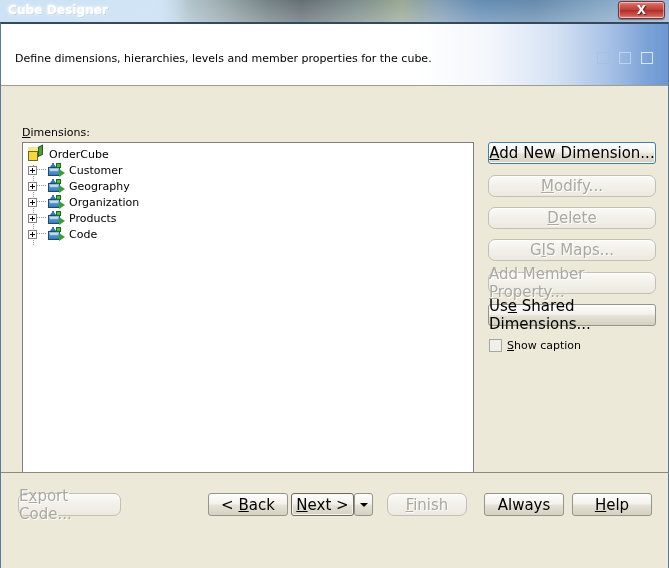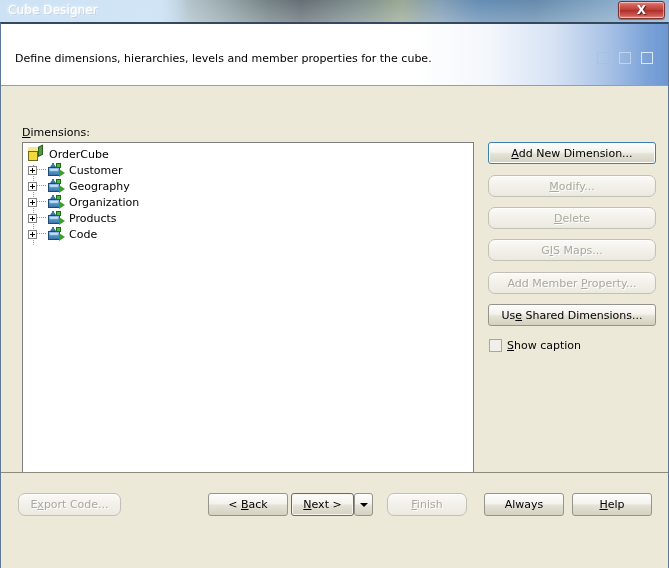--- a/index.html
+++ b/index.html
@@ -51,21 +51,21 @@
         rgba(205,226,245,0.18) 70%,
         rgba(210,230,247,0.35) 84%,
         rgba(215,233,248,0.55) 100%);
     box-sizing: border-box;
   }
   #window-title {
     position: absolute;
     left: 8px; top: 3px;
     font-family: "DejaVu Sans", sans-serif;
     font-size: 12px;
-    font-weight: normal;
+    font-weight: bold;
     color: #ffffff;
     text-shadow: 0 0 3px rgba(255,255,255,0.85), 0 0 5px rgba(255,255,255,0.7), 1px 1px 0 rgba(120,150,180,0.35);
     letter-spacing: 0.1px;
     white-space: nowrap;
   }
   #close-button {
     position: absolute;
     right: 4px; top: 1px;
     width: 47px; height: 18px;
     border: 1px solid #7a3230;
@@ -281,21 +281,21 @@
     position: absolute;
     left: 10px; top: 22px;
     width: 1px; height: 80px;
     border-left: 1px dotted #9a9a9a;
   }
 
   
   .btn {
     position: absolute;
     font-family: "DejaVu Sans", sans-serif;
-    font-size: 11px;
+    font-size: 15px;
     color: #000;
     background: linear-gradient(180deg, #fdfdfd 0%, #f3f2ec 45%, #e4e2d6 55%, #d4d1c0 100%);
     border: 1px solid #96948a;
     border-radius: 3px;
     box-sizing: border-box;
     display: flex;
     align-items: center;
     justify-content: center;
     cursor: pointer;
     box-shadow: inset 0 1px 0 rgba(255,255,255,0.8);

